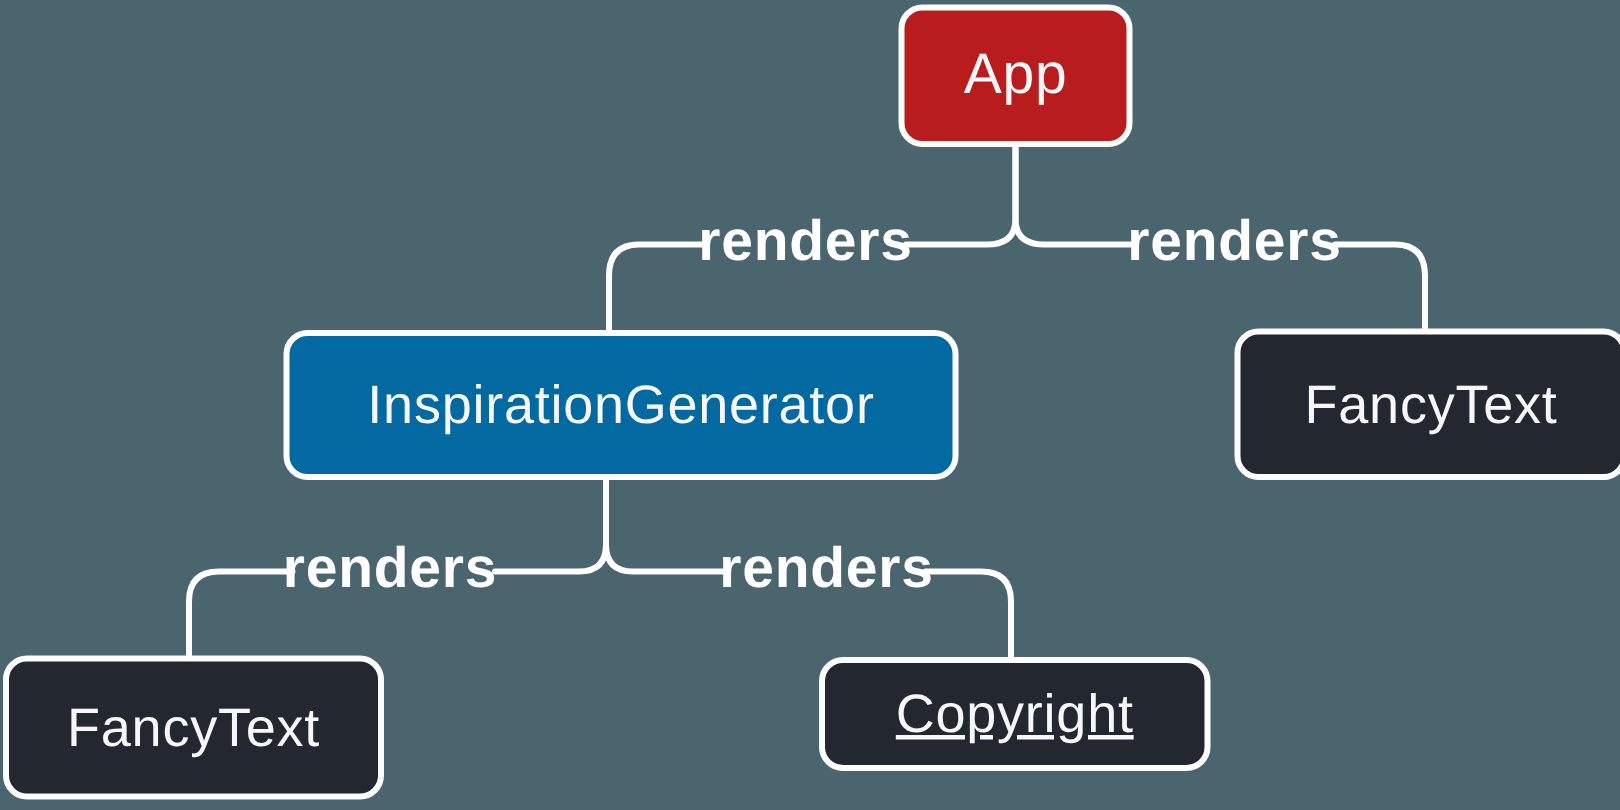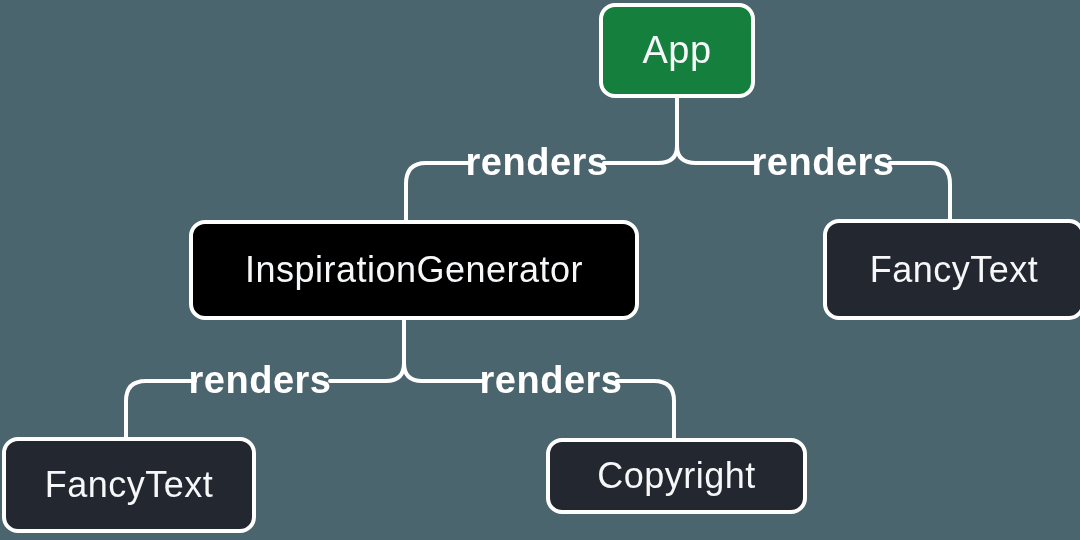--- a/index.html
+++ b/index.html
@@ -34,21 +34,21 @@
     justify-content: center;
     font-size: 36px;
     font-weight: 400;
     letter-spacing: 0.5px;
     white-space: nowrap;
   }
   .node-app                { left: 599px; top: 3px;   width: 156px; height: 95px;  font-size: 38px; }
   .node-inspiration        { left: 189px; top: 220px; width: 450px; height: 100px; }
   .node-fancy-top          { left: 823px; top: 219px; width: 262px; height: 101px; }
   .node-fancy-bottom       { left: 2px;   top: 437px; width: 254px; height: 96px;  }
-  .node-copyright          { left: 546px; top: 438px; width: 261px; height: 76px;  }
+  .node-copyright          { left: 546px; top: 438px; width: 261px; height: 76px; text-decoration: underline;  }
   .edge-label {
     position: absolute;
     transform: translate(-50%, -50%);
     color: #ffffff;            
     font-size: 38px;
     font-weight: 700;
     letter-spacing: 0.5px;
     white-space: nowrap;
   }
   .edge-label-1 { left: 537px; top: 162px; }
@@ -71,25 +71,25 @@
       <path d="M 890 163 H 930 Q 950 163 950 184 V 219"></path>
 
       <path d="M 404 319 V 363 Q 404 381 386 381 H 330"></path>
       <path d="M 195 381 H 146 Q 126 381 126 401 V 438"></path>
 
       <path d="M 404 319 V 363 Q 404 381 422 381 H 483"></path>
       <path d="M 617 381 H 654 Q 674 381 674 401 V 440"></path>
     </g>
   </svg>
 
-  <div class="node node-app" style="background: #15803d; border-color: rgb(255, 255, 255); color: rgb(246, 247, 249);">
+  <div class="node node-app" style="background: #b91c1c; border-color: rgb(255, 255, 255); color: rgb(246, 247, 249);">
     <span>App</span>
   </div>
 
-  <div class="node node-inspiration" style="background: #000000; border-color: rgb(255, 255, 255); color: rgb(246, 247, 249);">
+  <div class="node node-inspiration" style="background: #0369a1; border-color: rgb(255, 255, 255); color: rgb(246, 247, 249);">
     <span>InspirationGenerator</span>
   </div>
 
   <div class="node node-fancy-top" style="background: rgb(35, 39, 47); border-color: rgb(255, 255, 255); color: rgb(246, 247, 249);">
     <span>FancyText</span>
   </div>
 
   <div class="node node-fancy-bottom" style="background: rgb(35, 39, 47); border-color: rgb(255, 255, 255); color: rgb(246, 247, 249);">
     <span>FancyText</span>
   </div>

